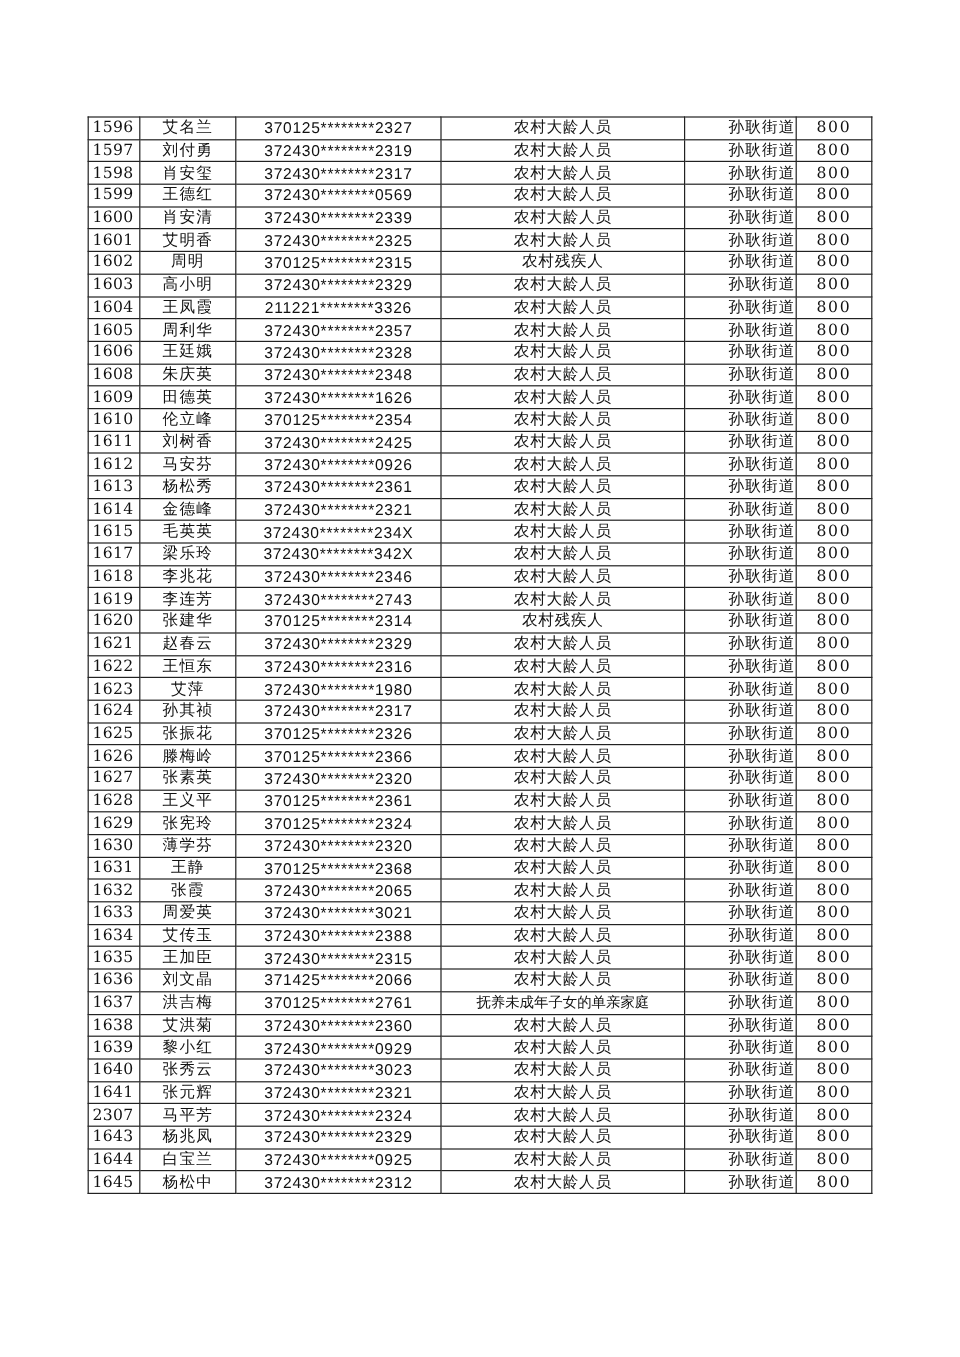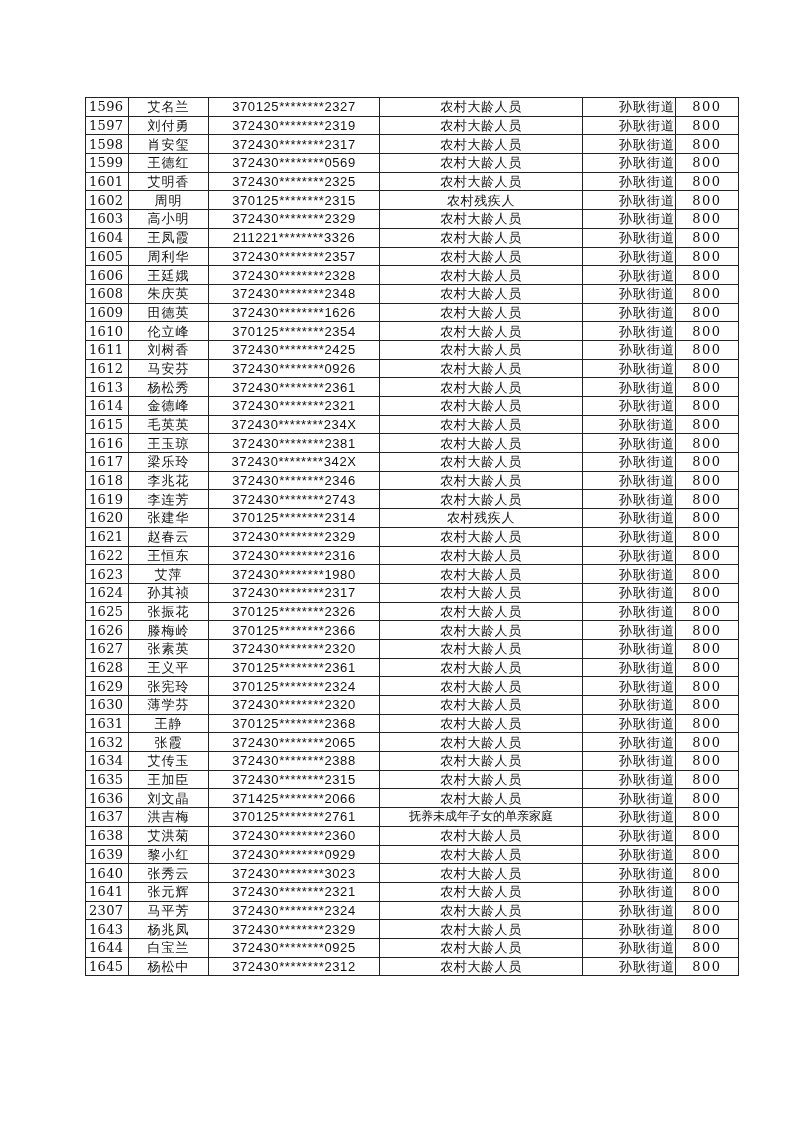--- a/index.html
+++ b/index.html
@@ -10,21 +10,21 @@
     body {
       width: 800px;
       height: 1131px;
       position: relative;
       overflow: hidden;
       font-family: "DejaVu Serif", "Liberation Serif", serif;
       color: #111;
     }
     #page {
       position: absolute;
-      left: 12px; top: 0;
+      left: 0; top: 0;
       width: 736px; height: 1131px;
       background: #fff;
     }
     table.roster {
       position: absolute;
       left: 73px;
       top: 97px;
       width: 653px;
       border-collapse: collapse;
       table-layout: fixed;
@@ -95,20 +95,28 @@
         </tr>
         <tr>
           <td class="c-idx">1599</td>
           <td class="c-name">王德红</td>
           <td class="c-id">372430********0569</td>
           <td class="c-cat">农村大龄人员</td>
           <td class="c-area">孙耿街道</td>
           <td class="c-amt">800</td>
         </tr>
         <tr>
+          <td class="c-idx">1600</td>
+          <td class="c-name">肖安清</td>
+          <td class="c-id">372430********2339</td>
+          <td class="c-cat">农村大龄人员</td>
+          <td class="c-area">孙耿街道</td>
+          <td class="c-amt">800</td>
+        </tr>
+        <tr>
           <td class="c-idx">1601</td>
           <td class="c-name">艾明香</td>
           <td class="c-id">372430********2325</td>
           <td class="c-cat">农村大龄人员</td>
           <td class="c-area">孙耿街道</td>
           <td class="c-amt">800</td>
         </tr>
         <tr>
           <td class="c-idx">1602</td>
           <td class="c-name">周明</td>
@@ -207,28 +215,20 @@
         </tr>
         <tr>
           <td class="c-idx">1615</td>
           <td class="c-name">毛英英</td>
           <td class="c-id">372430********234X</td>
           <td class="c-cat">农村大龄人员</td>
           <td class="c-area">孙耿街道</td>
           <td class="c-amt">800</td>
         </tr>
         <tr>
-          <td class="c-idx">1616</td>
-          <td class="c-name">王玉琼</td>
-          <td class="c-id">372430********2381</td>
-          <td class="c-cat">农村大龄人员</td>
-          <td class="c-area">孙耿街道</td>
-          <td class="c-amt">800</td>
-        </tr>
-        <tr>
           <td class="c-idx">1617</td>
           <td class="c-name">梁乐玲</td>
           <td class="c-id">372430********342X</td>
           <td class="c-cat">农村大龄人员</td>
           <td class="c-area">孙耿街道</td>
           <td class="c-amt">800</td>
         </tr>
         <tr>
           <td class="c-idx">1618</td>
           <td class="c-name">李兆花</td>
@@ -338,20 +338,28 @@
           <td class="c-name">王静</td>
           <td class="c-id">370125********2368</td>
           <td class="c-cat">农村大龄人员</td>
           <td class="c-area">孙耿街道</td>
           <td class="c-amt">800</td>
         </tr>
         <tr>
           <td class="c-idx">1632</td>
           <td class="c-name">张霞</td>
           <td class="c-id">372430********2065</td>
+          <td class="c-cat">农村大龄人员</td>
+          <td class="c-area">孙耿街道</td>
+          <td class="c-amt">800</td>
+        </tr>
+        <tr>
+          <td class="c-idx">1633</td>
+          <td class="c-name">周爱英</td>
+          <td class="c-id">372430********3021</td>
           <td class="c-cat">农村大龄人员</td>
           <td class="c-area">孙耿街道</td>
           <td class="c-amt">800</td>
         </tr>
         <tr>
           <td class="c-idx">1634</td>
           <td class="c-name">艾传玉</td>
           <td class="c-id">372430********2388</td>
           <td class="c-cat">农村大龄人员</td>
           <td class="c-area">孙耿街道</td>

